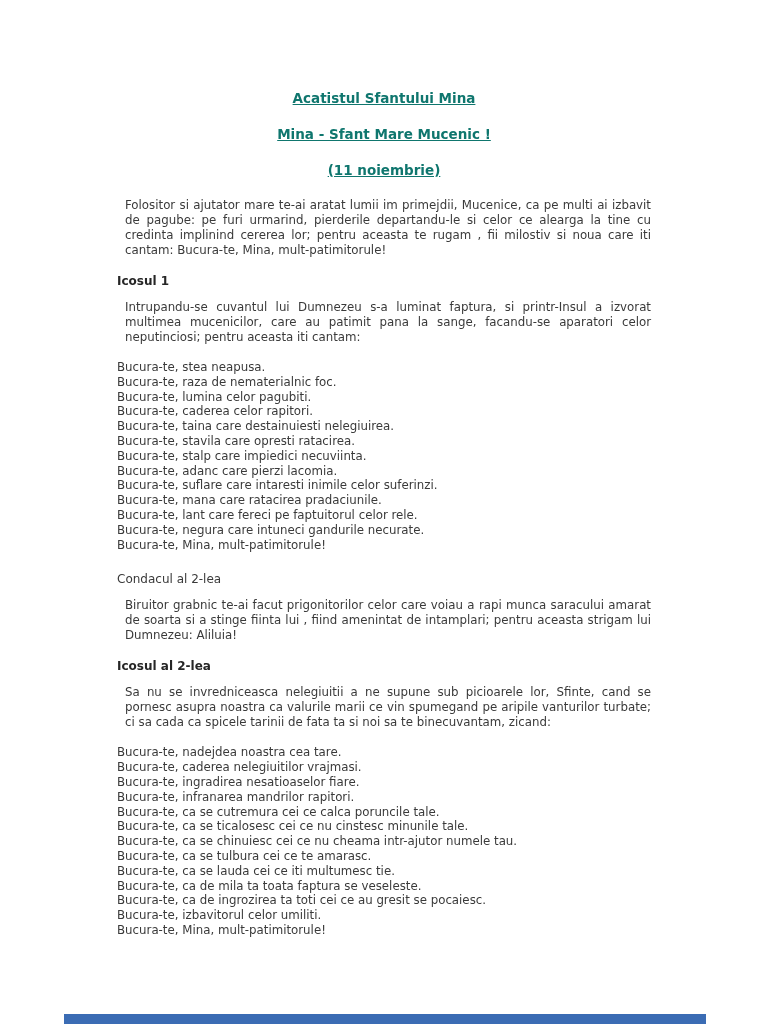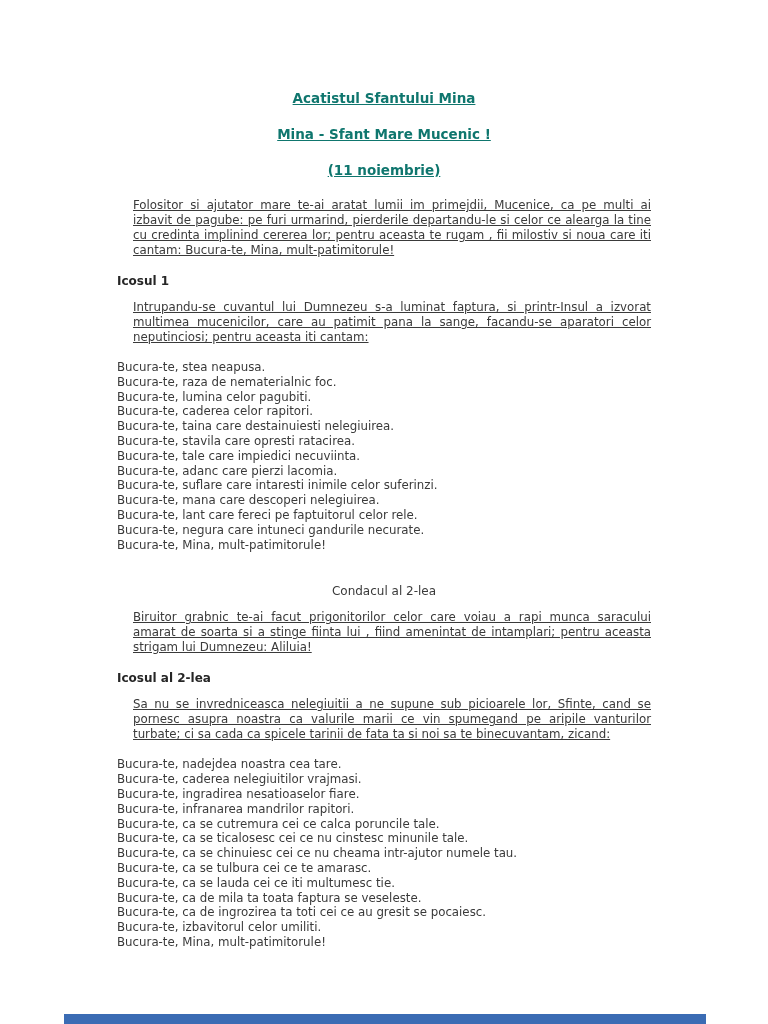--- a/index.html
+++ b/index.html
@@ -28,28 +28,27 @@
     margin: 0 0 19px 0;
   }
   .heading {
     font-size: 12px;
     line-height: 15px;
     margin: 16px 0 11px 0;
     color: #262626;
   }
   .heading.bold { font-weight: bold; }
   .heading.plain { font-weight: normal; color: #3a3a3a; }
-  .heading.gap-top { margin-top: 32px; text-align: center; }
+  .heading.gap-top { margin-top: 20px; }
   .para {
     font-size: 11.8px;
     line-height: 15px;
-    margin: 0 0 12px 16px;
+    margin: 0 0 12px 8px;
     text-align: justify;
     color: #3a3a3a;
-    text-decoration: underline;
   }
   .verses {
     margin: 15px 0 0 0;
   }
   .verse {
     font-size: 11.8px;
     line-height: 14.8px;
     color: #3a3a3a;
   }
   .bottom-bar {
@@ -74,24 +73,24 @@
 
   <div class="heading bold">Icosul 1</div>
   <p class="para">Intrupandu-se cuvantul lui Dumnezeu s-a luminat faptura, si printr-Insul a izvorat multimea mucenicilor, care au patimit pana la sange, facandu-se aparatori celor neputinciosi; pentru aceasta iti cantam:</p>
   <div class="verses">
       <div class="verse">Bucura-te, stea neapusa.</div>
       <div class="verse">Bucura-te, raza de nematerialnic foc.</div>
       <div class="verse">Bucura-te, lumina celor pagubiti.</div>
       <div class="verse">Bucura-te, caderea celor rapitori.</div>
       <div class="verse">Bucura-te, taina care destainuiesti nelegiuirea.</div>
       <div class="verse">Bucura-te, stavila care opresti ratacirea.</div>
-      <div class="verse">Bucura-te, tale care impiedici necuviinta.</div>
+      <div class="verse">Bucura-te, stalp care impiedici necuviinta.</div>
       <div class="verse">Bucura-te, adanc care pierzi lacomia.</div>
       <div class="verse">Bucura-te, suflare care intaresti inimile celor suferinzi.</div>
-      <div class="verse">Bucura-te, mana care descoperi nelegiuirea.</div>
+      <div class="verse">Bucura-te, mana care ratacirea pradaciunile.</div>
       <div class="verse">Bucura-te, lant care fereci pe faptuitorul celor rele.</div>
       <div class="verse">Bucura-te, negura care intuneci gandurile necurate.</div>
       <div class="verse">Bucura-te, Mina, mult-patimitorule!</div>
     </div>
 
   <div class="heading plain gap-top">Condacul al 2-lea</div>
   <p class="para">Biruitor grabnic te-ai facut prigonitorilor celor care voiau a rapi munca saracului amarat de soarta si a stinge fiinta lui , fiind amenintat de intamplari; pentru aceasta strigam lui Dumnezeu: Aliluia!</p>
 
   <div class="heading bold">Icosul al 2-lea</div>
   <p class="para">Sa nu se invredniceasca nelegiuitii a ne supune sub picioarele lor, Sfinte, cand se pornesc asupra noastra ca valurile marii ce vin spumegand pe aripile vanturilor turbate; ci sa cada ca spicele tarinii de fata ta si noi sa te binecuvantam, zicand:</p>

